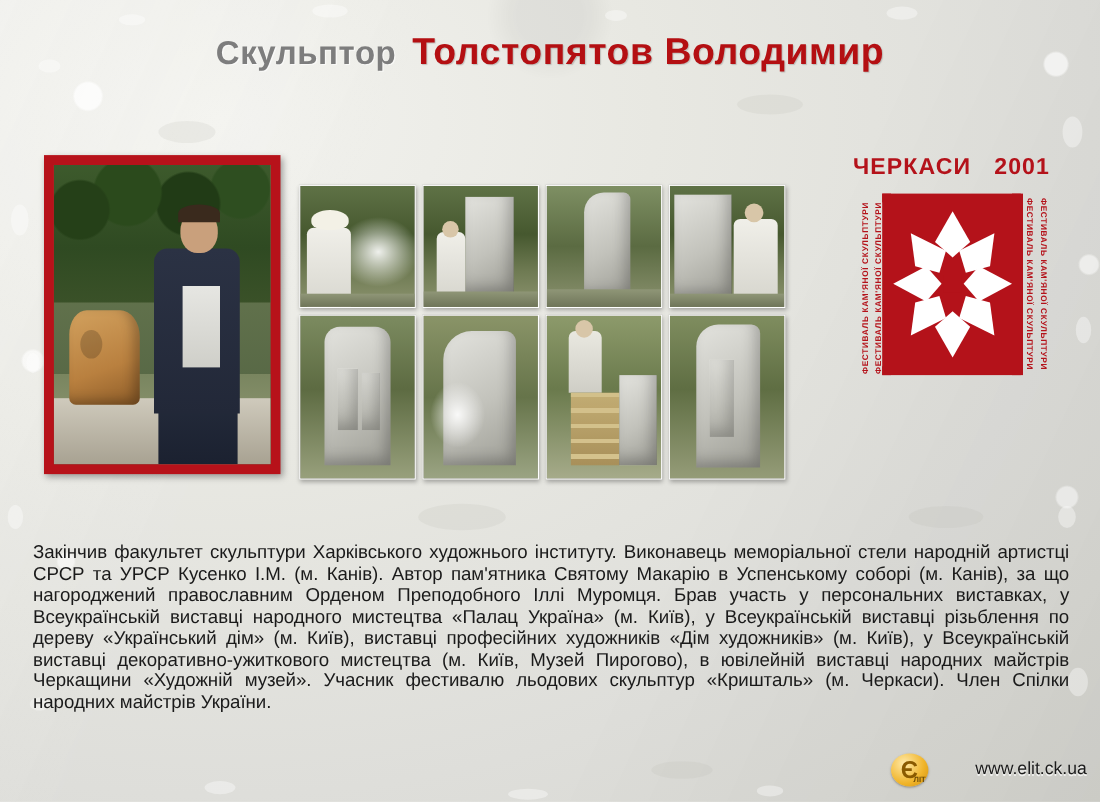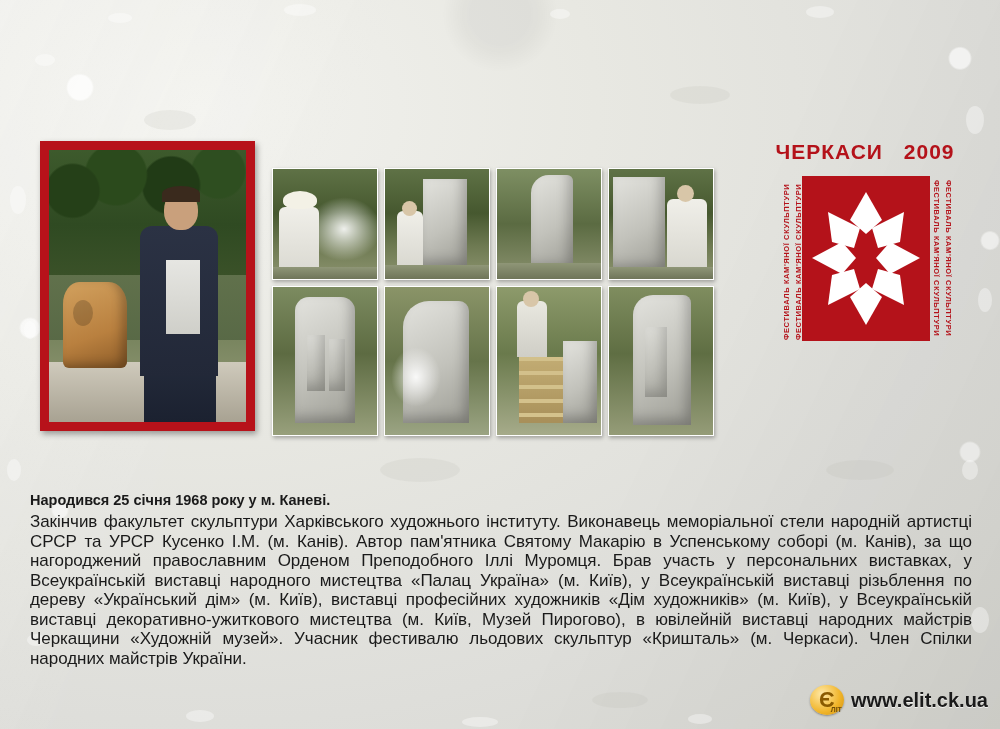--- a/index.html
+++ b/index.html
@@ -280,24 +280,25 @@
     line-height: 1;
   }
   #wm-sub {
     position:absolute;
     right: 2px; bottom: 2px;
     font-size: 7px;
     color: #6b4a08;
     font-weight: bold;
   }
   #wm-text {
-    font-size: 20px;
+    font-size: 16px;
     color: #1a1a1a;
-    font-weight: bold;
+    font-weight: normal;
     text-shadow: 0 1px 0 rgba(255,255,255,0.7);
+    margin-left: 36px;
   }
 </style>
 </head>
 <body>
 
 <div id="poster">
 
   <div id="texture"></div>
 
   <svg id="speckles" viewBox="0 0 1000 729" preserveAspectRatio="none">
@@ -321,20 +322,24 @@
     </g>
     <g fill="#b9b9b2" opacity="0.35">
       <ellipse cx="170" cy="120" rx="26" ry="10"></ellipse>
       <ellipse cx="700" cy="95" rx="30" ry="9"></ellipse>
       <ellipse cx="420" cy="470" rx="40" ry="12"></ellipse>
       <ellipse cx="860" cy="470" rx="34" ry="10"></ellipse>
       <ellipse cx="620" cy="700" rx="28" ry="8"></ellipse>
     </g>
   </svg>
 
+  <div id="header">
+    <span class="word-sculptor">Скульптор</span>
+    <span class="name">Толстопятов Володимир</span>
+  </div>
 
   <div id="portrait-frame">
     <div id="portrait-photo">
       <div class="pp-sky"></div>
       <div class="pp-trees"></div>
       <div class="pp-ground"></div>
       <div class="pp-table"></div>
       <div class="pp-sculpture"></div>
       <div class="pp-man-legs"></div>
       <div class="pp-man-body"></div>
@@ -397,21 +402,21 @@
 
   <div class="photo" style="left:608px; top:286px; width:104px; height:148px;">
     <div class="ph-bg-dusty" style="background:linear-gradient(#7f8d5f,#5f6e43 45%,#959c78);"></div>
     <div class="ph-stone" style="left:24px; top:8px; width:58px; height:130px; border-radius:20px 8px 0 0;"></div>
     <div class="ph-stone" style="left:36px; top:40px; width:22px; height:70px; opacity:0.7;"></div>
   </div>
 
   <div id="logo">
     <div id="logo-title">
       <span>ЧЕРКАСИ</span>
-      <span style="margin-left:14px;">2009</span>
+      <span style="margin-left:14px;">2001</span>
     </div>
 
     <div class="red-sq" style="left:42px; top:36px;"></div>
     <div class="red-sq" style="left:160px; top:36px;"></div>
     <div class="red-sq" style="left:42px; top:193px;"></div>
     <div class="red-sq" style="left:160px; top:193px;"></div>
 
     <div id="logo-box">
       <svg id="logo-star" viewBox="0 0 128 165" preserveAspectRatio="none">
         <g fill="#ffffff">
@@ -429,21 +434,20 @@
     </div>
 
     <div class="side-text side-left">ФЕСТИВАЛЬ КАМ'ЯНОЇ СКУЛЬПТУРИ</div>
     <div class="side-text side-left2">ФЕСТИВАЛЬ КАМ'ЯНОЇ СКУЛЬПТУРИ</div>
     <div class="side-text side-right">ФЕСТИВАЛЬ КАМ'ЯНОЇ СКУЛЬПТУРИ</div>
     <div class="side-text side-right2">ФЕСТИВАЛЬ КАМ'ЯНОЇ СКУЛЬПТУРИ</div>
 
   </div>
 
   <div id="textblock">
-    <div id="bio-born">Народився 25 січня 1968 року у м. Каневі.</div>
     <div id="bio-body">Закінчив факультет скульптури Харківського художнього інституту. Виконавець меморіальної стели народній артистці СРСР та УРСР Кусенко І.М. (м. Канів). Автор пам'ятника Святому Макарію в Успенському соборі (м. Канів), за що нагороджений православним Орденом Преподобного Іллі Муромця. Брав участь у персональних виставках, у Всеукраїнській виставці народного мистецтва «Палац Україна» (м. Київ), у Всеукраїнській виставці різьблення по дереву «Український дім» (м. Київ), виставці професійних художників «Дім художників» (м. Київ), у Всеукраїнській виставці декоративно-ужиткового мистецтва (м. Київ, Музей Пирогово), в ювілейній виставці народних майстрів Черкащини «Художній музей». Учасник фестивалю льодових скульптур «Кришталь» (м. Черкаси). Член Спілки народних майстрів України.</div>
   </div>
 
   <div id="watermark">
     <div id="wm-logo">
       <span>Є</span>
       <div id="wm-sub">ЛІТ</div>
     </div>
     <div id="wm-text">www.elit.ck.ua</div>
   </div>

